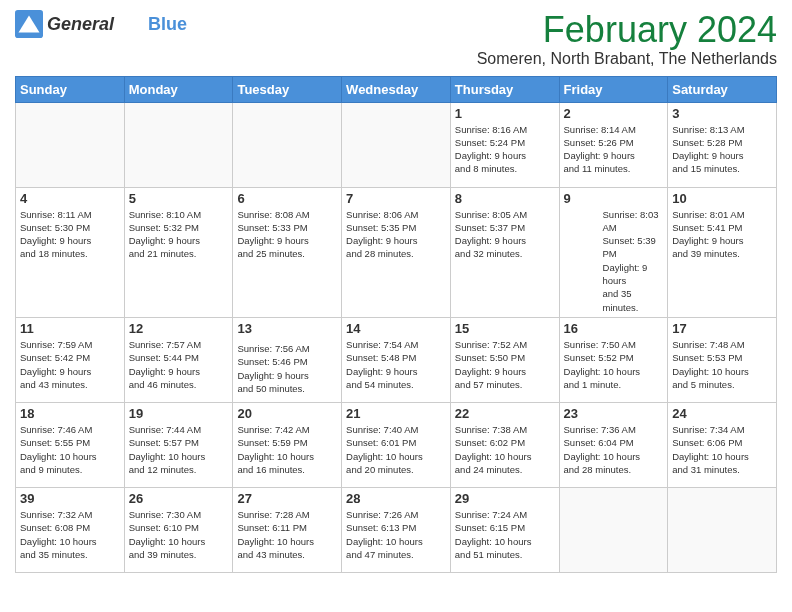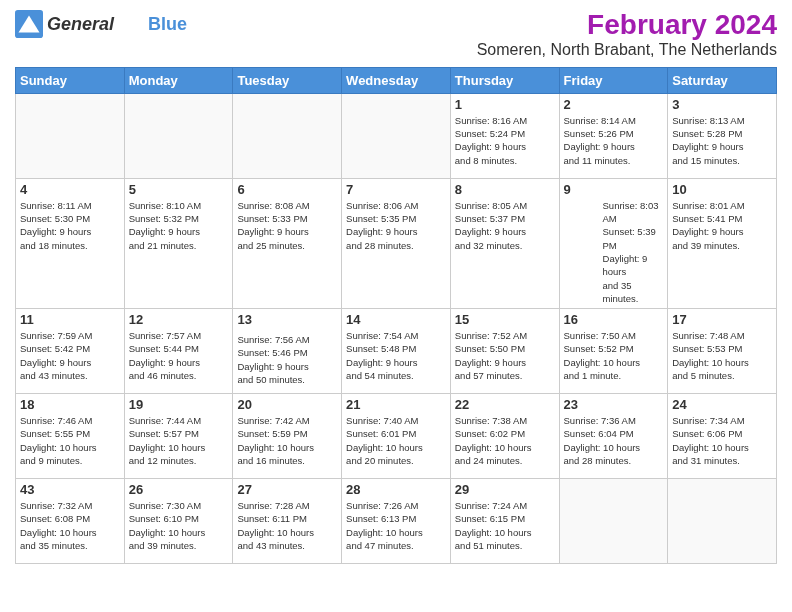--- a/index.html
+++ b/index.html
@@ -34,23 +34,23 @@
       margin-left: 34px;
     }
     .logo-icon {
       width: 28px;
       height: 28px;
     }
     .title-section {
       text-align: right;
     }
     .month-title {
-      font-size: 28px;
-      font-weight: bold;
-      color: #a21caf;
+      font-size: 36px;
+      font-weight: normal;
+      color: #15803d;
       line-height: 1.1;
     }
     .location-title {
       font-size: 16px;
       color: #333;
       font-weight: normal;
     }
     .calendar {
       width: 100%;
       border-collapse: collapse;
@@ -296,21 +296,21 @@
         <td>
           <span class="day-number">24</span>
           <div class="day-info" style="white-space: pre-line;">Sunrise: 7:34 AM
 Sunset: 6:06 PM
 Daylight: 10 hours
 and 31 minutes.</div>
         </td>
       </tr>
       <tr>
         <td>
-          <span class="day-number">43</span>
+          <span class="day-number">39</span>
           <div class="day-info" style="white-space: pre-line;">Sunrise: 7:32 AM
 Sunset: 6:08 PM
 Daylight: 10 hours
 and 35 minutes.</div>
         </td>
         <td>
           <span class="day-number">26</span>
           <div class="day-info" style="white-space: pre-line;">Sunrise: 7:30 AM
 Sunset: 6:10 PM
 Daylight: 10 hours

